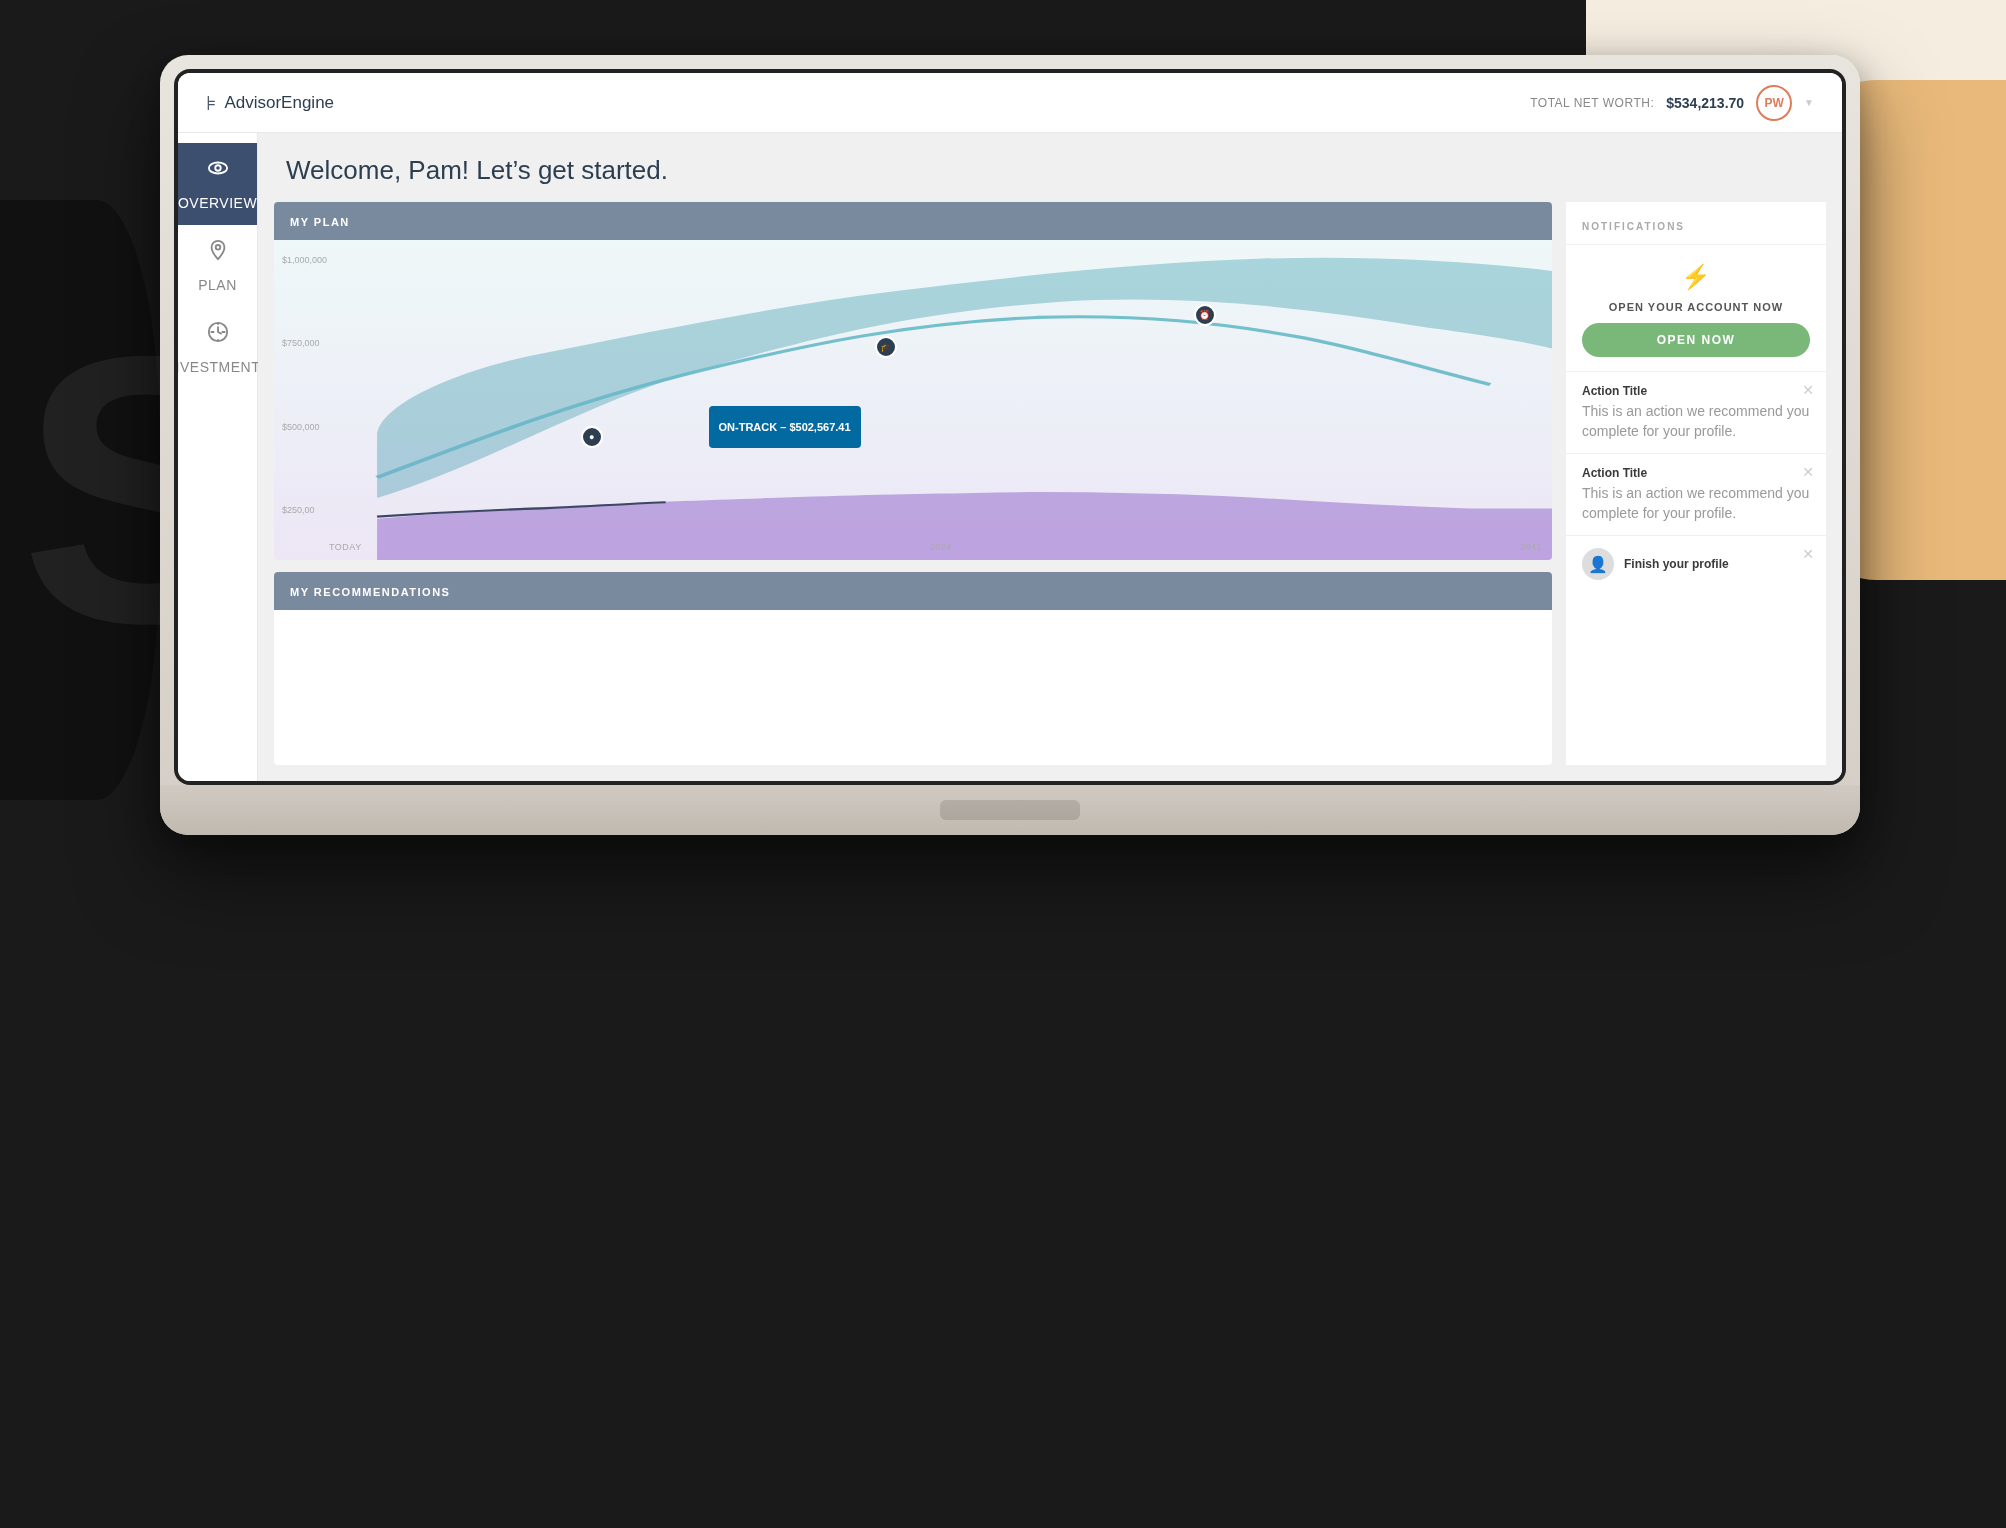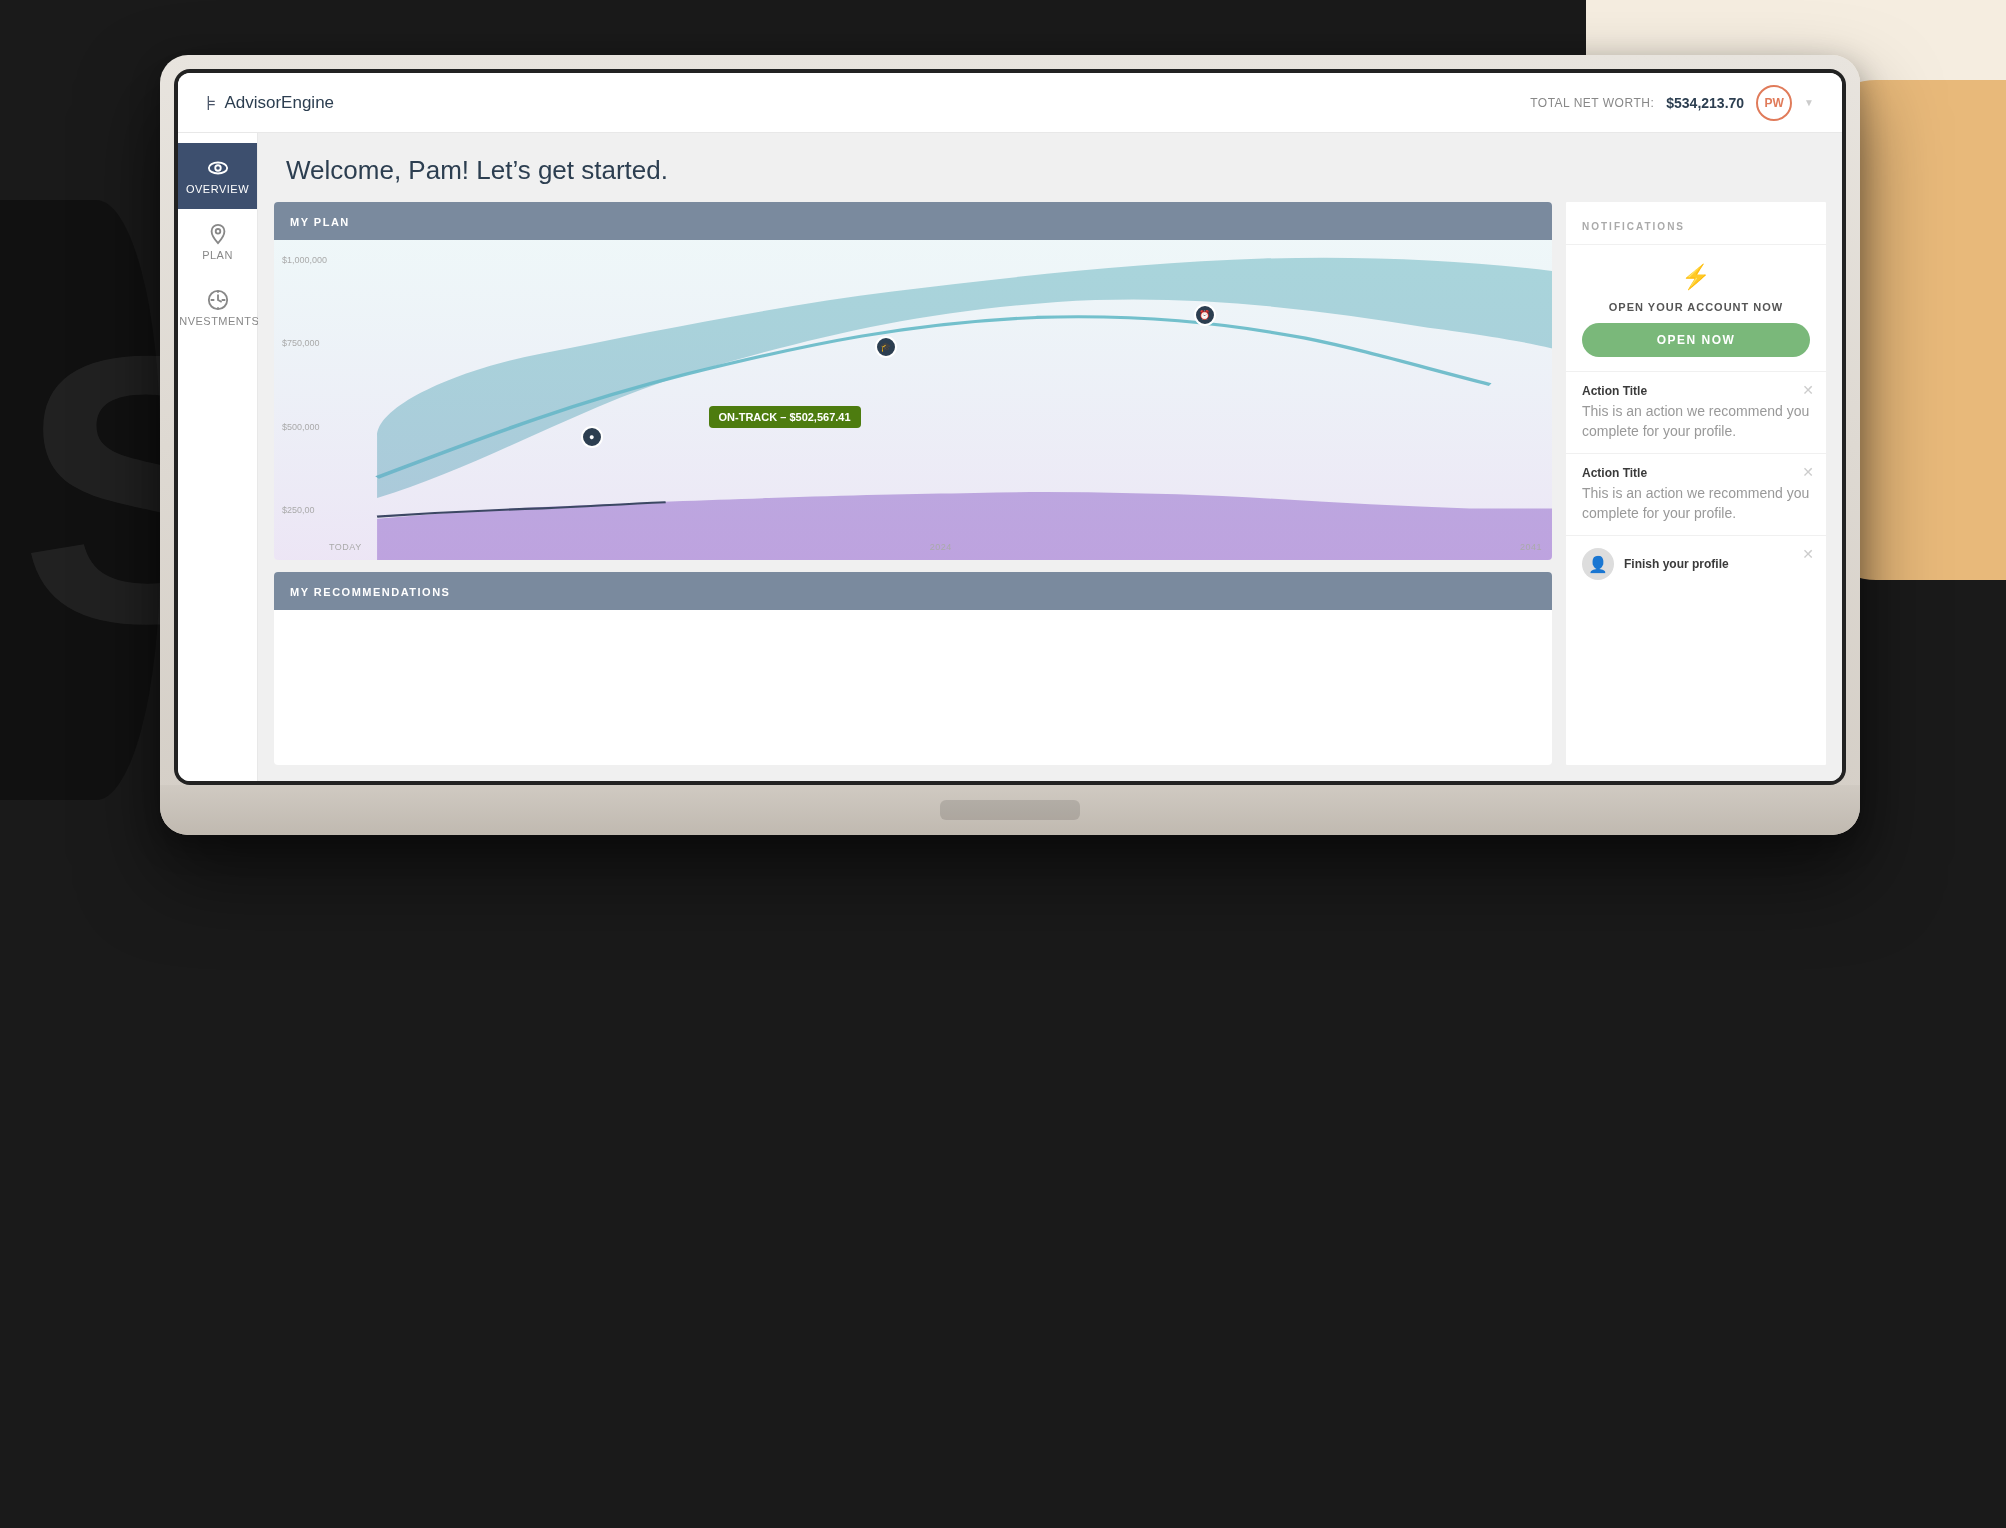--- a/index.html
+++ b/index.html
@@ -167,24 +167,24 @@
       padding-top: 10px;
     }
     .sidebar-item {
       display: flex;
       flex-direction: column;
       align-items: center;
       padding: 14px 10px;
       cursor: pointer;
       width: 100%;
       color: #888;
-      font-size: 11px;
+      font-size: 14px;
       letter-spacing: 0.5px;
       text-transform: uppercase;
-      gap: 4px;
+      gap: 16px;
       justify-content: space-between;
     }
     .sidebar-item.active {
       background: #3d4f6e;
       color: #fff;
     }
     .sidebar-item svg {
       width: 22px;
       height: 22px;
     }
@@ -278,23 +278,23 @@
       font-size: 9px;
       color: #aaa;
       letter-spacing: 0.5px;
     }
 
     
     .chart-tooltip {
       position: absolute;
       left: 34%;
       top: 52%;
-      background: #4d7c0f;
+      background: #0369a1;
       color: #fff;
-      padding: 5px 10px;
+      padding: 15px 10px;
       border-radius: 4px;
       font-size: 11px;
       font-weight: 600;
       white-space: nowrap;
     }
 
     
     .milestone-dot {
       position: absolute;
       width: 22px;

